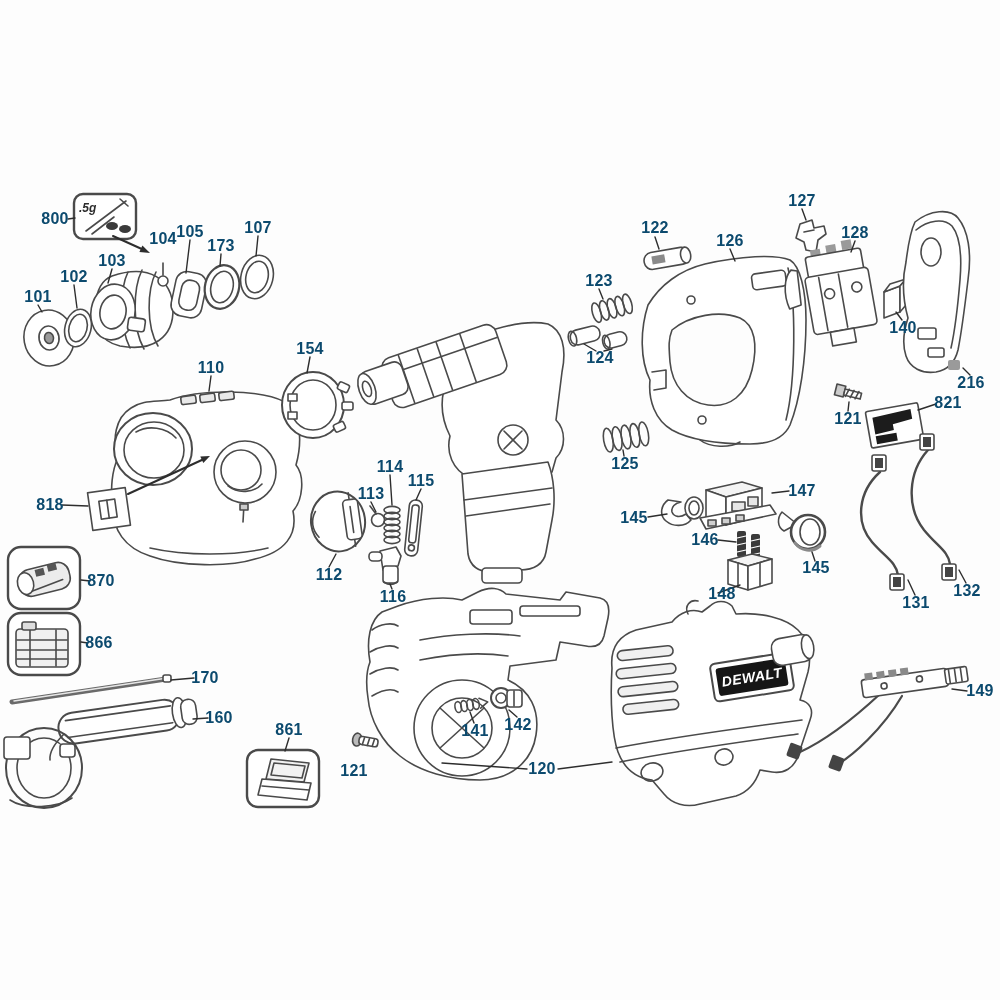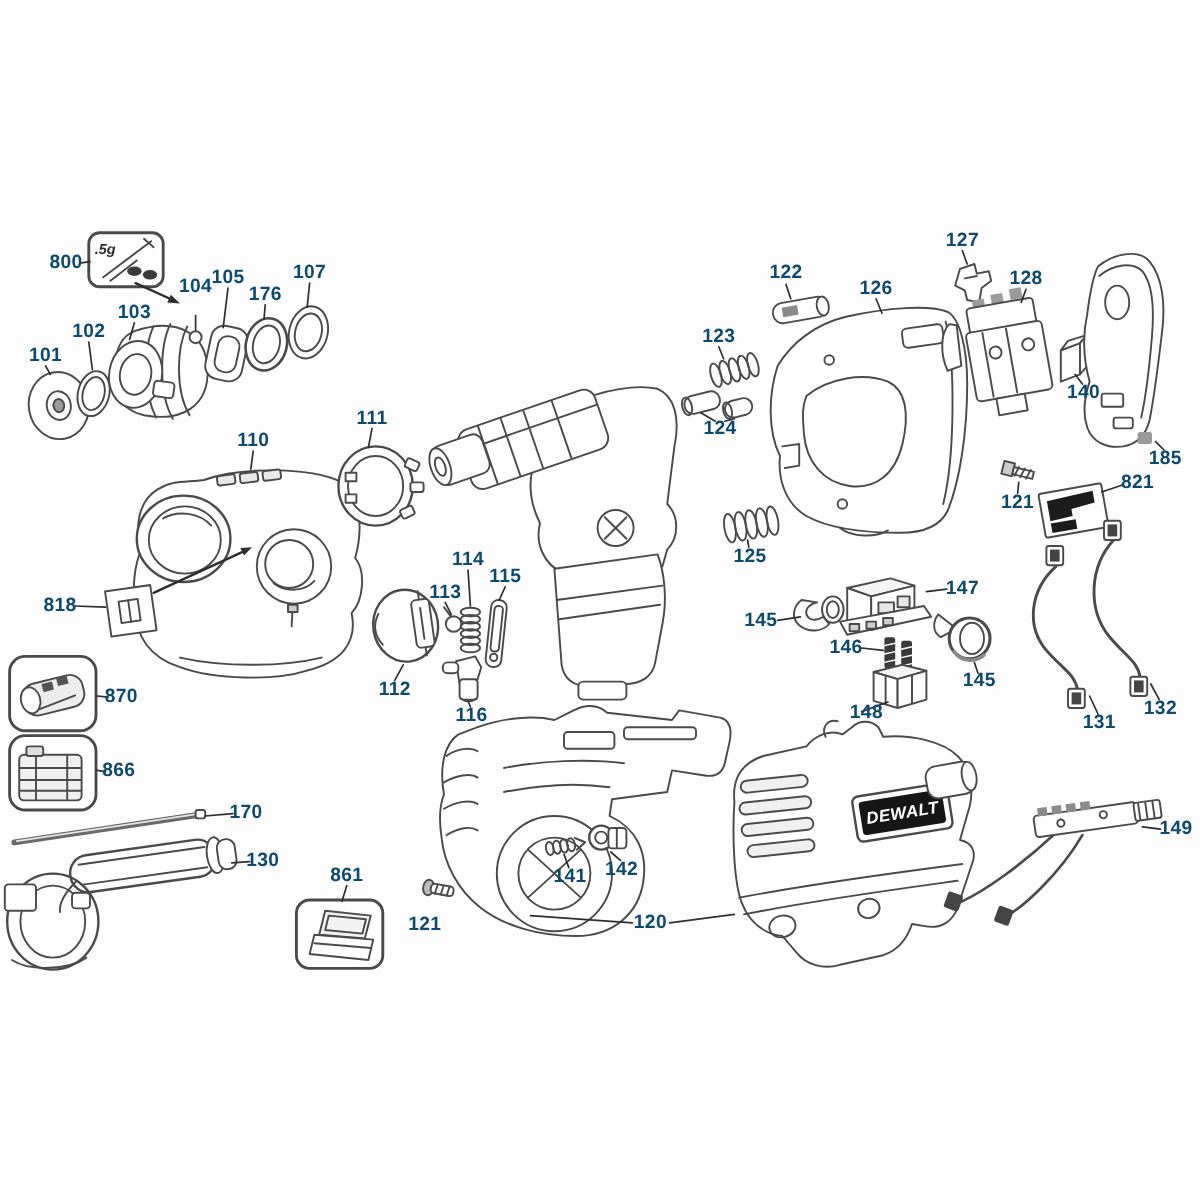--- a/index.html
+++ b/index.html
@@ -474,48 +474,48 @@
     <text x="752" y="682" transform="rotate(-9 752 677)" text-anchor="middle" font-family="Liberation Sans, sans-serif" font-size="14" font-weight="bold" font-style="italic" letter-spacing="0.5" fill="#ffffff" stroke="none">DEWALT</text>
   </g>
 </svg>
 
 <div class="lbl" style="left:55px;top:219px">800</div>
 <div class="lbl" style="left:38px;top:297px">101</div>
 <div class="lbl" style="left:74px;top:277px">102</div>
 <div class="lbl" style="left:112px;top:261px">103</div>
 <div class="lbl" style="left:163px;top:239px">104</div>
 <div class="lbl" style="left:190px;top:232px">105</div>
-<div class="lbl" style="left:221px;top:246px">176</div>
+<div class="lbl" style="left:221px;top:246px">173</div>
 <div class="lbl" style="left:258px;top:228px">107</div>
 <div class="lbl" style="left:211px;top:368px">110</div>
-<div class="lbl" style="left:310px;top:349px">111</div>
+<div class="lbl" style="left:310px;top:349px">154</div>
 <div class="lbl" style="left:329px;top:575px">112</div>
 <div class="lbl" style="left:371px;top:494px">113</div>
 <div class="lbl" style="left:390px;top:467px">114</div>
 <div class="lbl" style="left:421px;top:481px">115</div>
 <div class="lbl" style="left:393px;top:597px">116</div>
 <div class="lbl" style="left:50px;top:505px">818</div>
 <div class="lbl" style="left:101px;top:581px">870</div>
 <div class="lbl" style="left:99px;top:643px">866</div>
 <div class="lbl" style="left:205px;top:678px">170</div>
-<div class="lbl" style="left:219px;top:718px">130</div>
+<div class="lbl" style="left:219px;top:718px">160</div>
 <div class="lbl" style="left:289px;top:730px">861</div>
 <div class="lbl" style="left:354px;top:771px">121</div>
 <div class="lbl" style="left:475px;top:731px">141</div>
 <div class="lbl" style="left:518px;top:725px">142</div>
 <div class="lbl" style="left:542px;top:769px">120</div>
 <div class="lbl" style="left:655px;top:228px">122</div>
 <div class="lbl" style="left:599px;top:281px">123</div>
 <div class="lbl" style="left:600px;top:358px">124</div>
 <div class="lbl" style="left:625px;top:464px">125</div>
 <div class="lbl" style="left:730px;top:241px">126</div>
 <div class="lbl" style="left:802px;top:201px">127</div>
 <div class="lbl" style="left:855px;top:233px">128</div>
 <div class="lbl" style="left:903px;top:328px">140</div>
-<div class="lbl" style="left:971px;top:383px">185</div>
+<div class="lbl" style="left:971px;top:383px">216</div>
 <div class="lbl" style="left:848px;top:419px">121</div>
 <div class="lbl" style="left:948px;top:403px">821</div>
 <div class="lbl" style="left:634px;top:518px">145</div>
 <div class="lbl" style="left:802px;top:491px">147</div>
 <div class="lbl" style="left:705px;top:540px">146</div>
 <div class="lbl" style="left:816px;top:568px">145</div>
 <div class="lbl" style="left:722px;top:594px">148</div>
 <div class="lbl" style="left:916px;top:603px">131</div>
 <div class="lbl" style="left:967px;top:591px">132</div>
 <div class="lbl" style="left:980px;top:691px">149</div>

